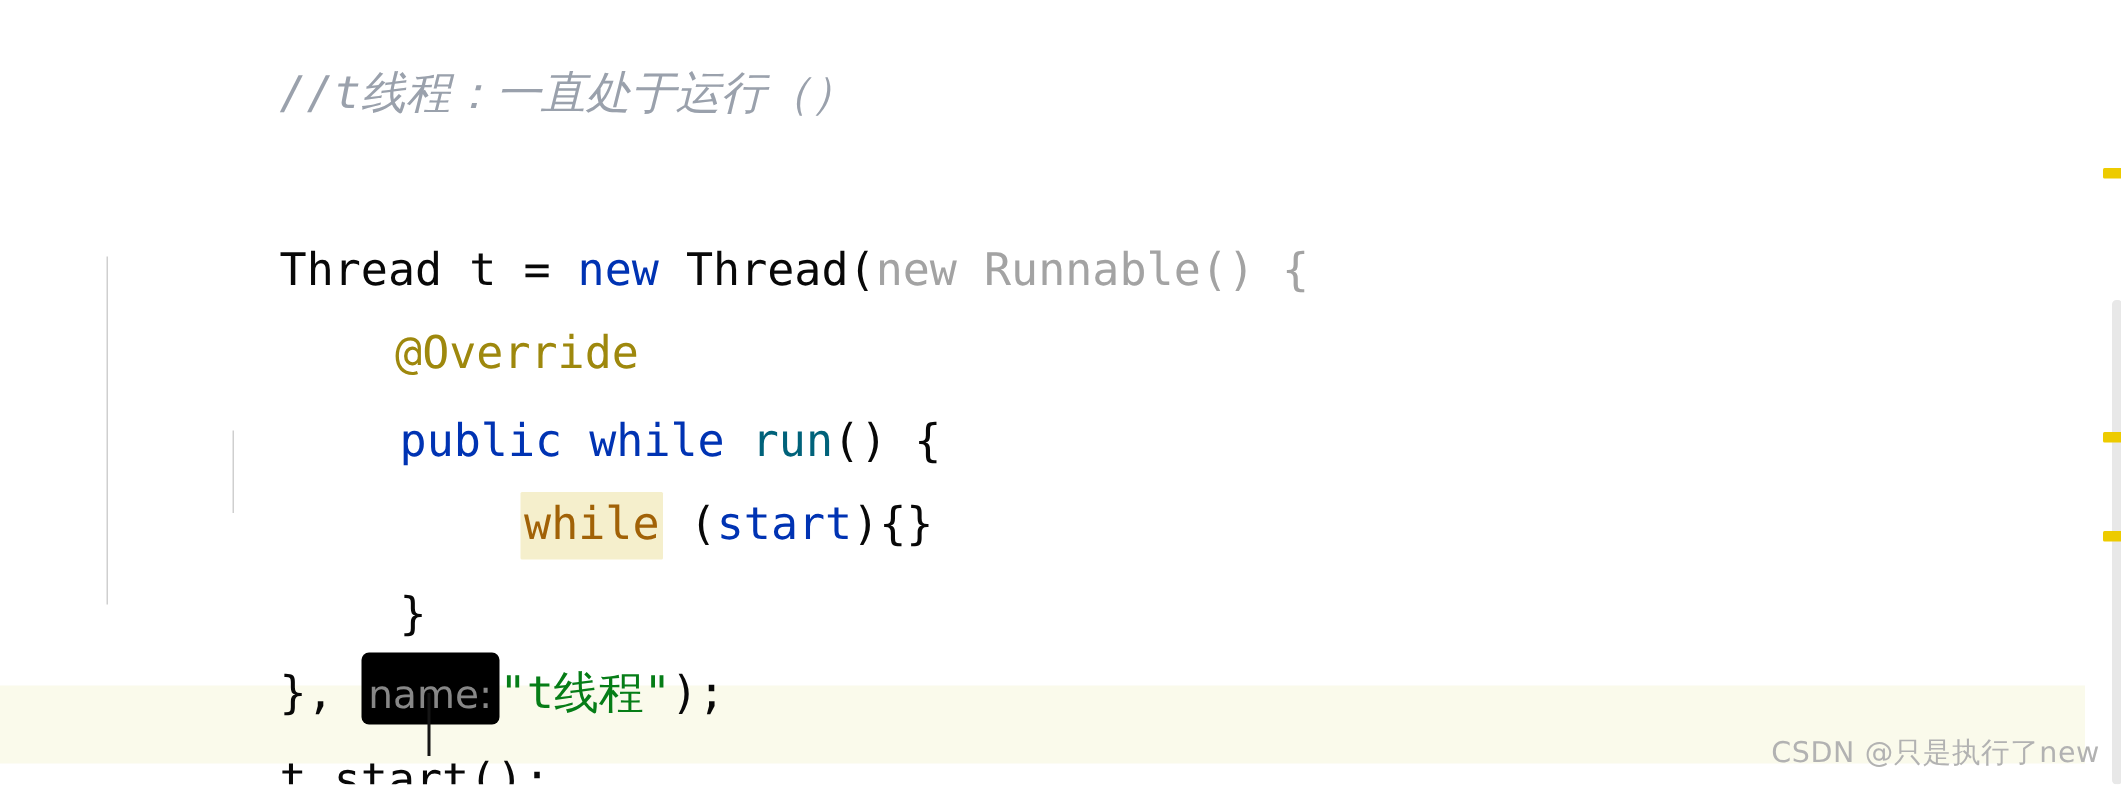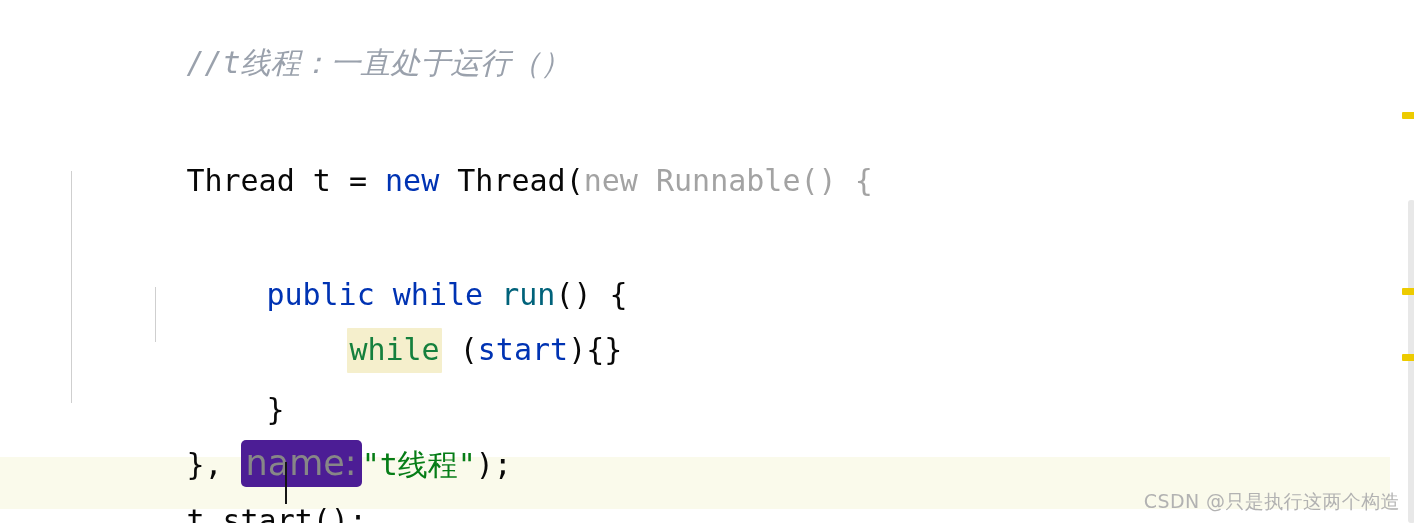--- a/index.html
+++ b/index.html
@@ -94,34 +94,34 @@
     color: #00627A;
     font-weight: 500;
   }
   .tok-string {
     color: #067D17;
     font-weight: 500;
   }
 
   
   .tok-hl-while {
-    color: #15803d;
+    color: #a16207;
     font-weight: 500;
     background: #F5EFCC;
     padding: 4px 2px 6px 2px;
     border-radius: 1px;
   }
 
   
   .param-hint {
-    background: #4c1d95;
+    background: #000000;
     color: #878787;
-    font-size: 35px;
+    font-size: 26px;
     border-radius: 5px;
-    padding: 3px 5px 4px 5px;
+    padding: 14px 5px 4px 5px;
     font-weight: 400;
     font-family: "DejaVu Sans", "Liberation Sans", sans-serif;
   }
 
   
   .caret {
     position: absolute;
     left: 285px;
     top: 462px;
     width: 2px;
@@ -184,20 +184,23 @@
 
     <div class="code-line ln1">
       <span class="tok-comment">//t线程：一直处于运行（）</span>
     </div>
 
 
     <div class="code-line ln3">
       <span class="tok-plain">Thread t = </span><span class="tok-keyword">new</span><span class="tok-plain"> Thread(</span><span class="tok-dim">new Runnable() {</span>
     </div>
 
+    <div class="code-line ln4" style="left:155px;">
+      <span class="tok-annotation">@Override</span>
+    </div>
 
     <div class="code-line ln5" style="left:158px;">
       <span class="tok-keyword">public while </span><span class="tok-method">run</span><span class="tok-plain">() {</span>
     </div>
 
     <div class="code-line ln6" style="left:239px; top:299px;">
       <span class="tok-hl-while">while</span><span class="tok-plain"> (</span><span class="tok-keyword">start</span><span class="tok-plain">){}</span>
     </div>
 
     <div class="code-line ln7" style="left:158px;">
@@ -216,15 +219,15 @@
 
   <div class="caret"></div>
 
   <div class="scroll-gutter">
     <div class="scroll-track"></div>
     <div class="stripe-marker m1"></div>
     <div class="stripe-marker m2"></div>
     <div class="stripe-marker m3"></div>
   </div>
 
-  <div class="watermark">CSDN @只是执行这两个构造</div>
+  <div class="watermark">CSDN @只是执行了new</div>
 
 </div>
 
 </body></html>

